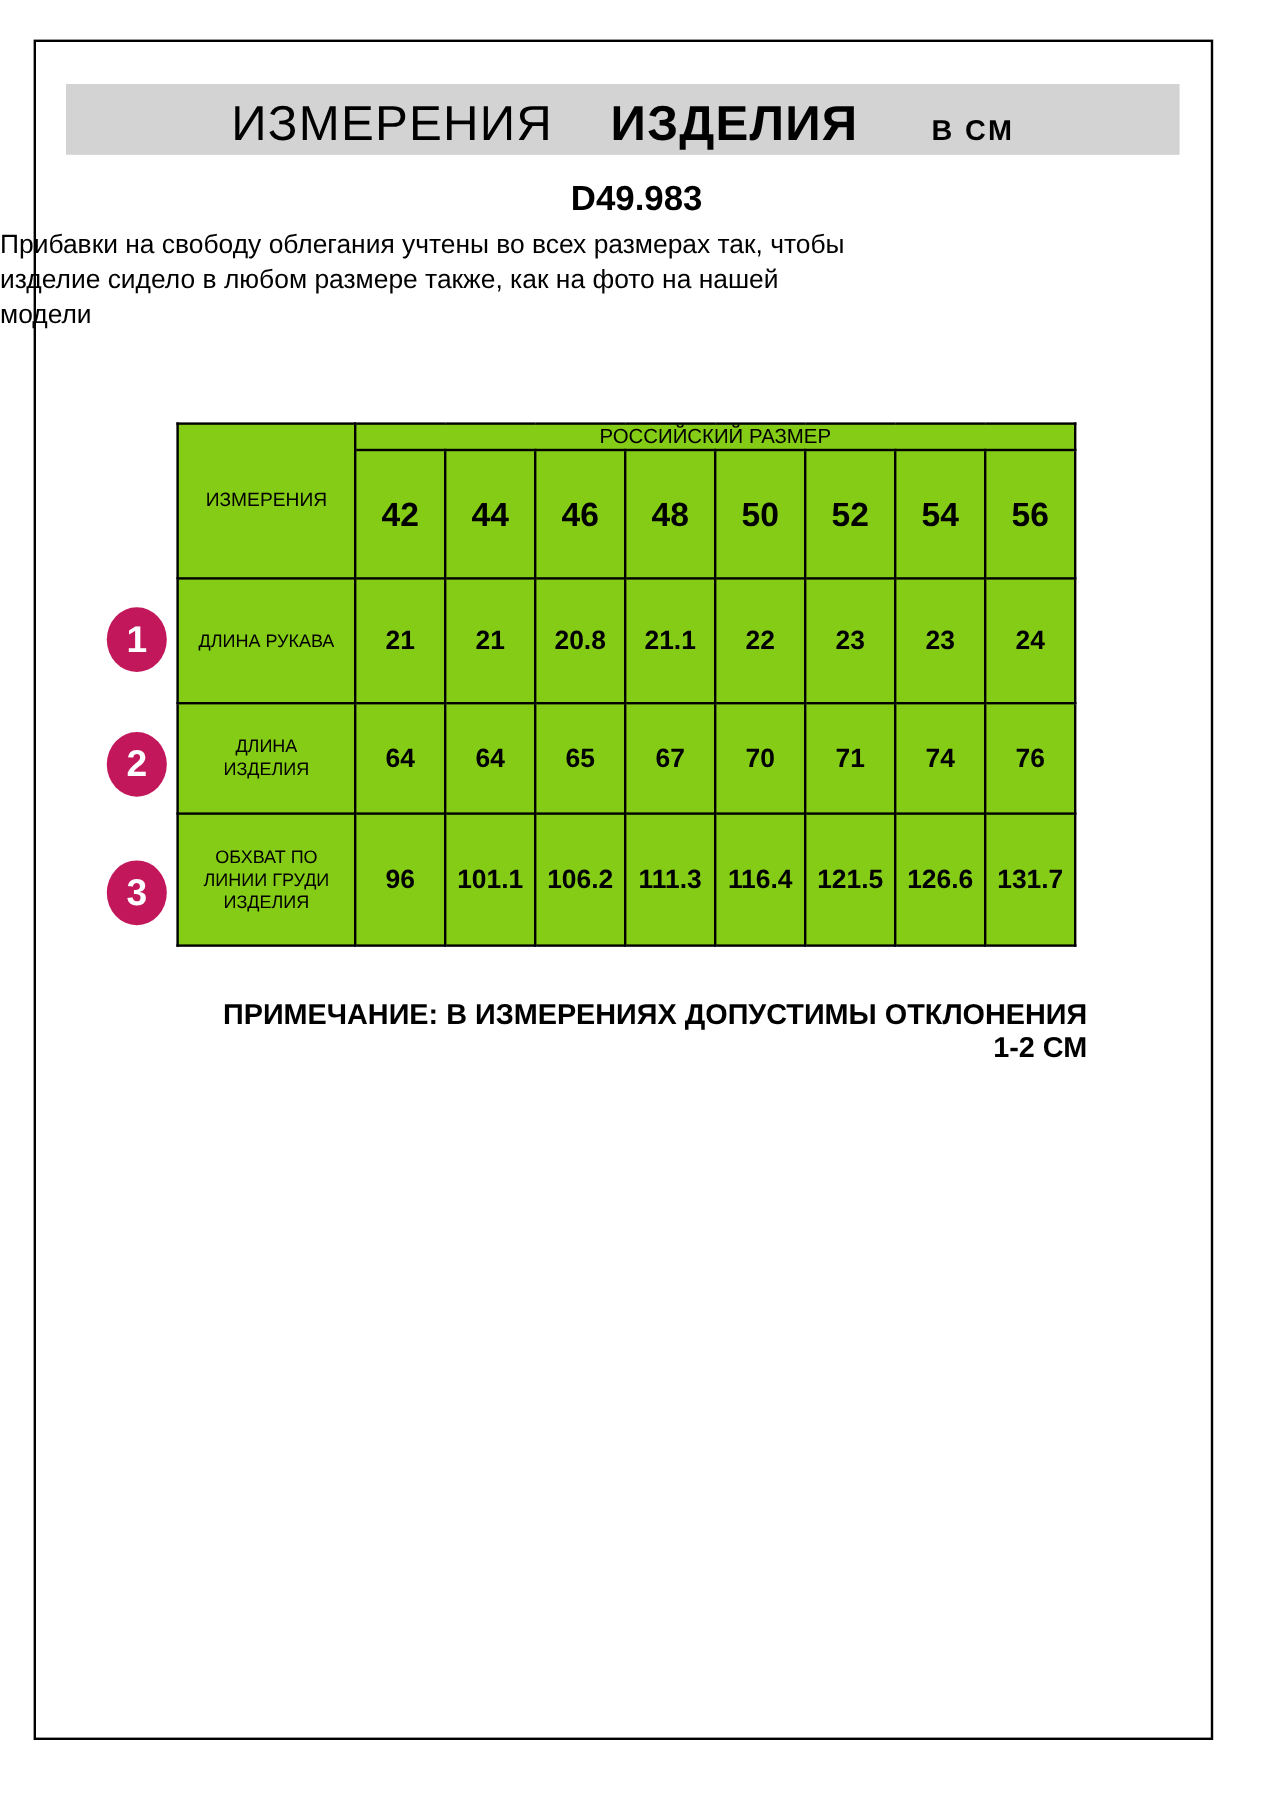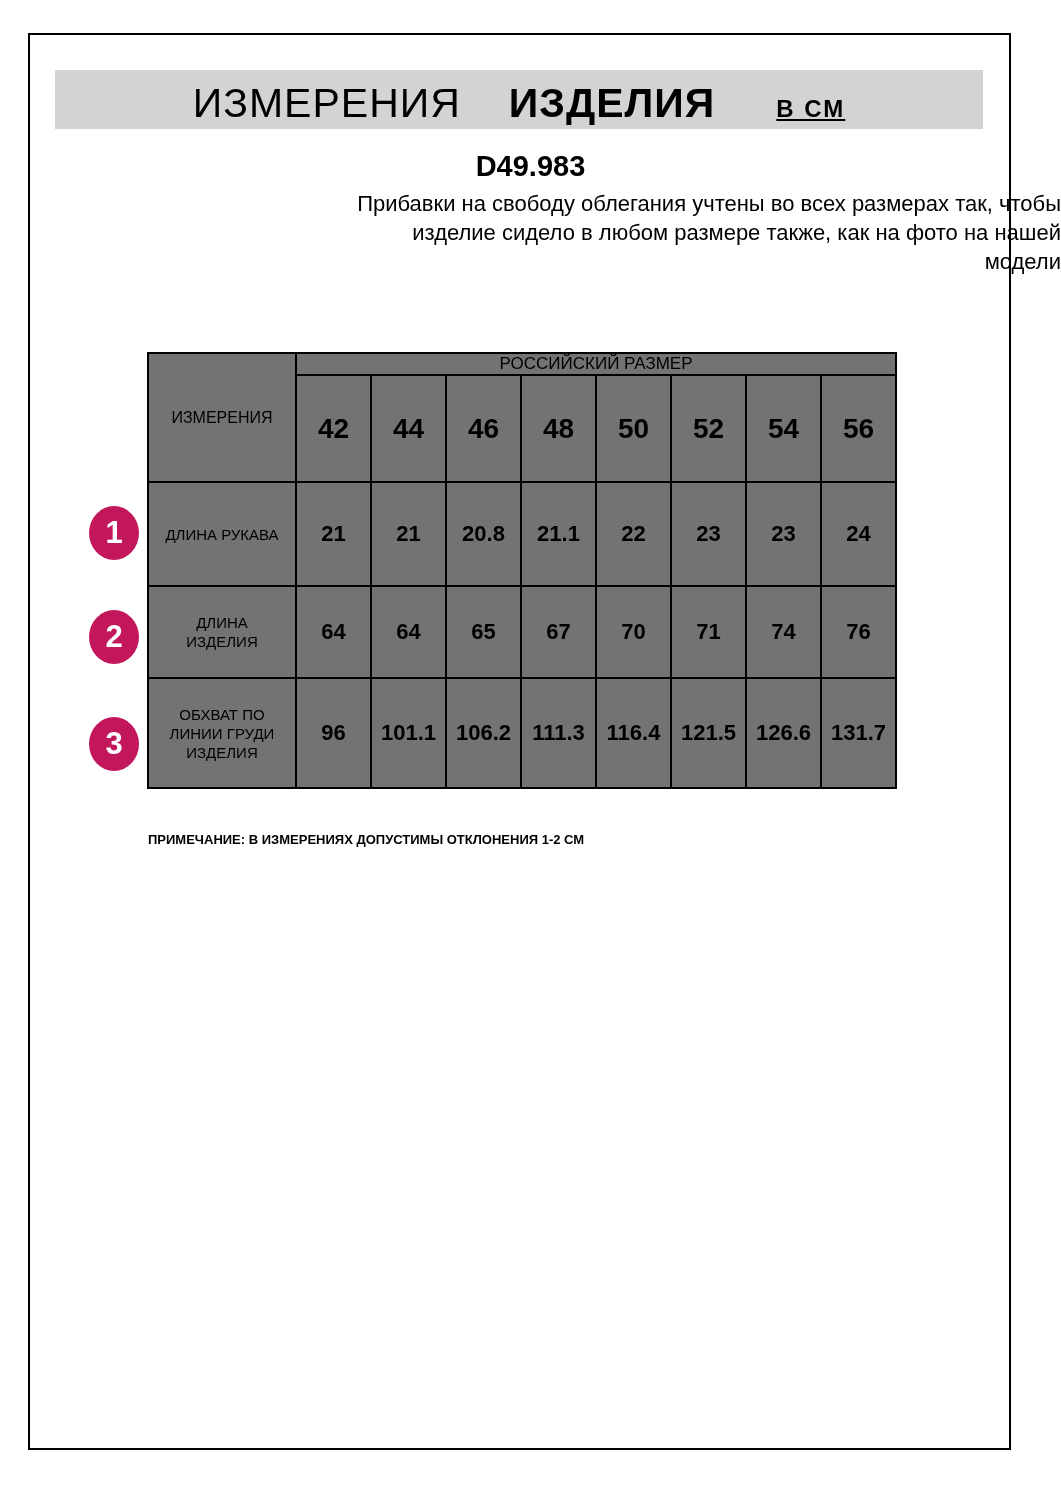--- a/index.html
+++ b/index.html
@@ -43,51 +43,50 @@
     letter-spacing: 1px;
     margin-left: 48px;
     white-space: nowrap;
   }
   .title-unit {
     font-size: 24px;
     font-weight: 600;
     letter-spacing: 2px;
     margin-left: 61px;
     white-space: nowrap;
-    text-decoration: underline;
   }
   .product-code {
     position: absolute;
     left: 0; top: 150px;
     width: 1061px;
     text-align: center;
     font-size: 29px;
     font-weight: 700;
   }
   .intro {
     position: absolute;
     left: 0; top: 189px;
     width: 1061px;
-    text-align: right;
+    text-align: left;
     font-size: 22px;
     line-height: 29px;
     font-weight: 400;
   }
   .size-table {
     position: absolute;
     left: 147px; top: 352px;
     border-collapse: collapse;
     table-layout: fixed;
     width: 748px;
   }
   .size-table td {
     border: 2px solid #000000;
     text-align: center;
     vertical-align: middle;
-    background: #737373;
+    background: #84cc16;
   }
   .row-group-header { height: 22px; }
   .row-sizes  { height: 107px; }
   .row-data-1 { height: 104px; }
   .row-data-2 { height: 92px; }
   .row-data-3 { height: 110px; border-radius: 32px; }
   td.corner-label {
     font-size: 16px;
     font-weight: 400;
   }
@@ -120,24 +119,24 @@
     font-weight: 700;
     display: flex;
     align-items: center;
     justify-content: center;
   }
   .marker-1 { top: 506px; }
   .marker-2 { top: 610px; }
   .marker-3 { top: 717px; }
   .note {
     position: absolute;
-    left: 148px; top: 832px;
+    left: 158px; top: 832px;
     width: 748px;
-    text-align: left;
-    font-size: 13px;
+    text-align: right;
+    font-size: 24px;
     font-weight: 700;
   }
 </style>
 </head>
 <body>
 
 <div class="page">
 
   <div class="page-border"></div>
 

